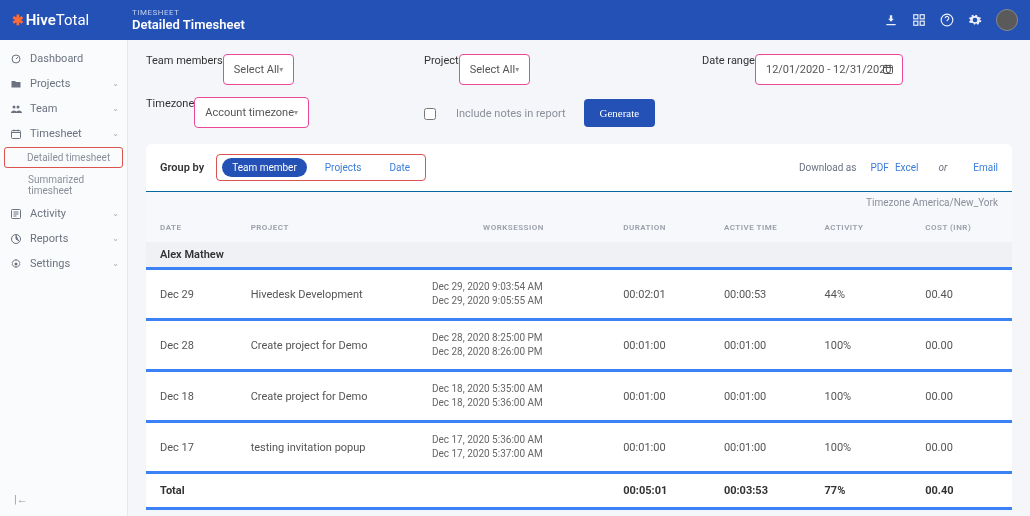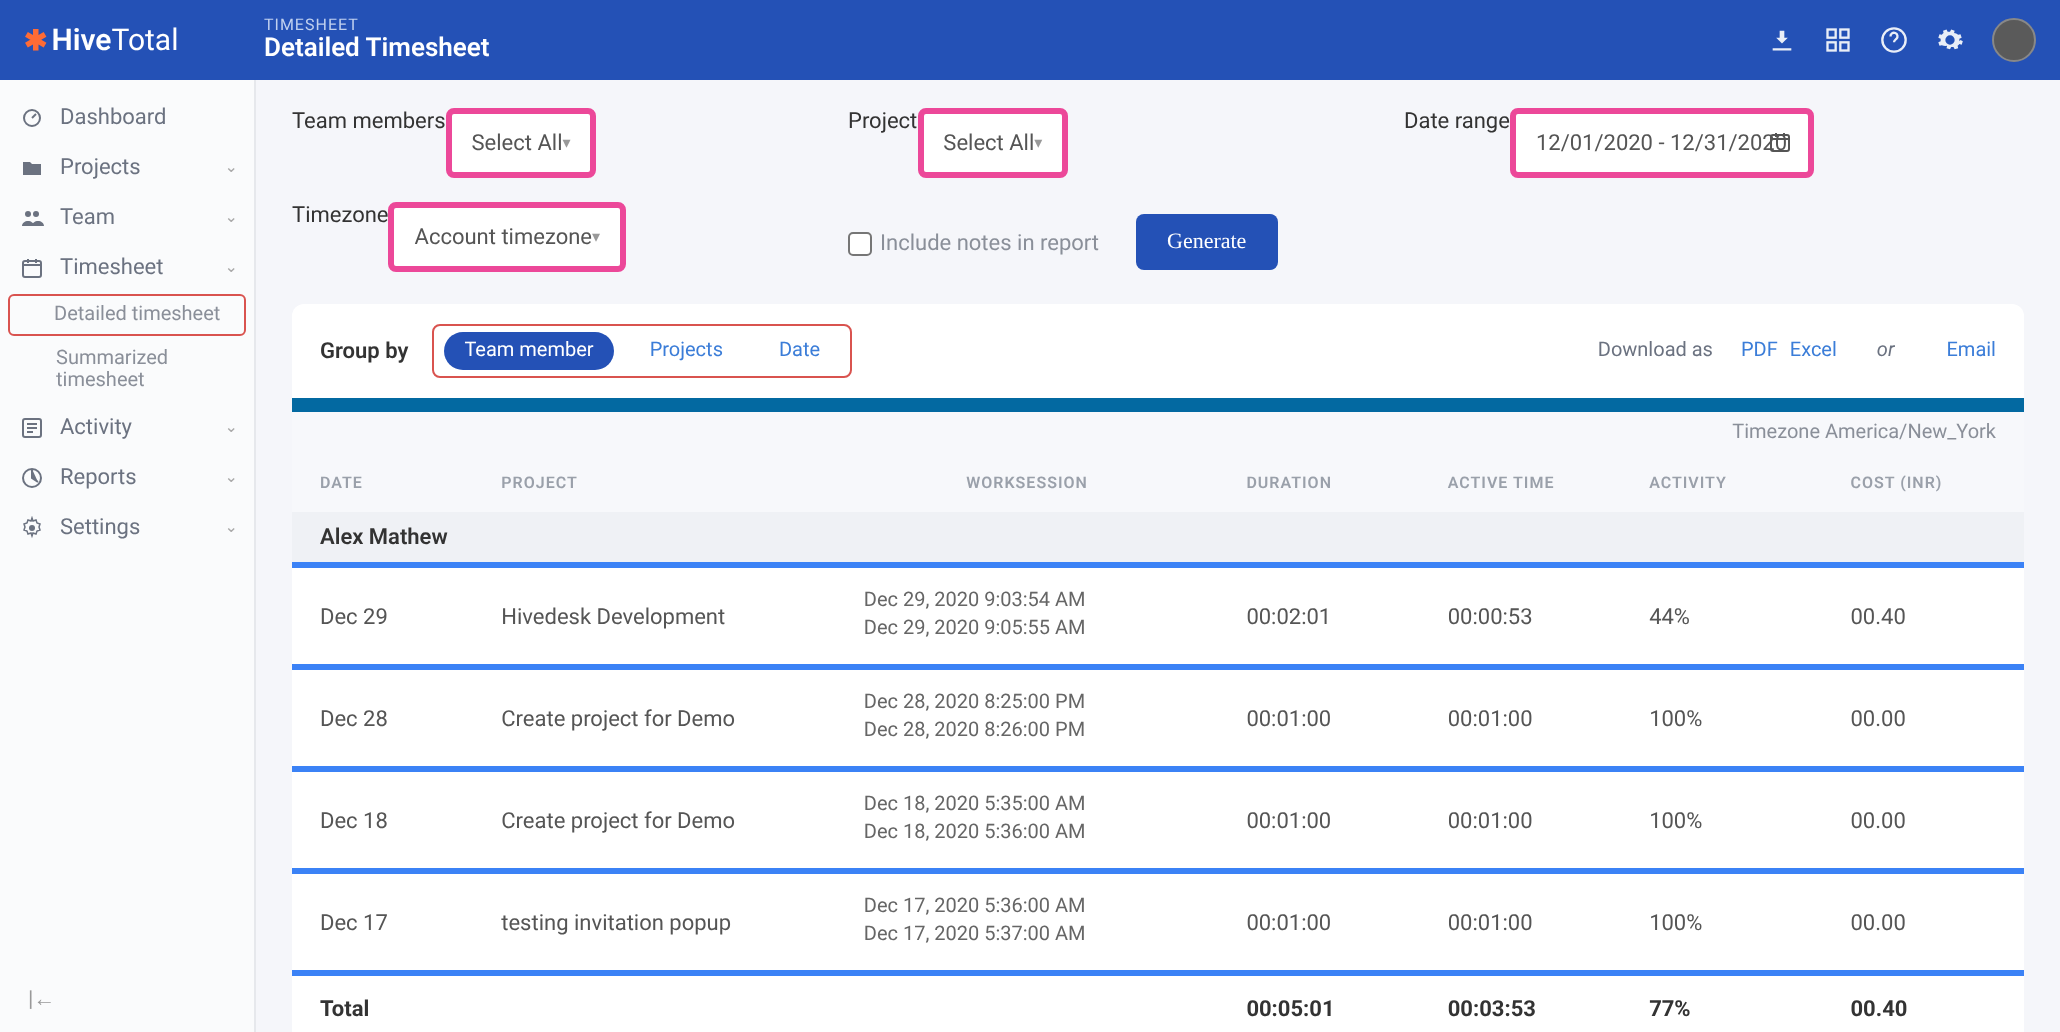--- a/index.html
+++ b/index.html
@@ -18,36 +18,36 @@
 .navitem { display: flex; align-items: center; padding: 6px 10px; color: #6b7280; font-size: 11px; cursor: pointer; position: relative; }
 .navitem svg { width: 12px; height: 12px; margin-right: 8px; }
 .navitem .chev { position: absolute; right: 8px; font-size: 8px; color: #aaa; }
 .subitem { padding: 5px 10px 5px 28px; font-size: 10px; color: #8a8f99; cursor: pointer; }
 .subitem.hl { border: 1px solid #d9534f; border-radius: 3px; margin: 1px 4px; padding: 4px 6px 4px 22px; }
 .collapse { margin-top: auto; padding: 10px 14px; color: #999; font-size: 11px; cursor: pointer; }
 .main { flex: 1; padding: 14px 18px; overflow-y: auto; }
 .filters { display: flex; gap: 18px; margin-bottom: 12px; }
 .fgrp { display: flex; flex-direction: row; }
 .fgrp label { font-size: 11px; color: #333; margin-bottom: 5px; }
-.sel { background: #fff; border: 3px solid #ec4899; border-radius: 4px; padding: 8px 10px; font-size: 11px; color: #555; display: flex; justify-content: flex-start; align-items: center; cursor: pointer; }
+.sel { background: #fff; border: 1px solid #ec4899; border-radius: 4px; padding: 8px 10px; font-size: 11px; color: #555; display: flex; justify-content: flex-start; align-items: center; cursor: pointer; }
 .sel .dd { font-size: 8px; color: #999; }
 .row2 { display: flex; gap: 18px; align-items: flex-end; margin-bottom: 16px; }
-.chk { display: flex; align-items: center; gap: 4px; color: #8a8f99; font-size: 11px; padding-bottom: 8px; }
+.chk { display: flex; align-items: center; gap: 20px; color: #8a8f99; font-size: 11px; padding-bottom: 8px; }
 .chk input { width: 12px; height: 12px; }
 .btn-gen { background: #2451b6; color: #fff; border: none; border-radius: 4px; padding: 8px 16px; font-size: 11px; cursor: pointer; margin-bottom: 1px; font-family: Liberation Serif, serif; }
 .panel { background: #fff; border-radius: 6px; }
 .phead { display: flex; align-items: center; padding: 10px 14px; }
 .gb-label { font-size: 11px; font-weight: 600; color: #333; margin-right: 12px; }
 .pills { display: flex; gap: 8px; border: 1px solid #d9534f; border-radius: 4px; padding: 3px 5px; }
 .pill { padding: 4px 10px; border-radius: 10px; font-size: 10px; cursor: pointer; }
 .pill.active { background: #2451b6; color: #fff; }
 .pill.link { color: #3b7dd8; }
 .dlwrap { margin-left: auto; display: flex; align-items: center; gap: 8px; font-size: 10px; color: #6b7280; }
 .dlwrap a { color: #3b7dd8; text-decoration: none; cursor: pointer; }
-.tzline { text-align: right; padding: 5px 14px; font-size: 10px; color: #8a8f99; background: #f7f8fb; border-top: 7px solid #0369a1; }
+.tzline { text-align: right; padding: 5px 14px; font-size: 10px; color: #8a8f99; background: #f7f8fb; border-top: 1px solid #0369a1; }
 table { width: 100%; border-collapse: collapse; }
 thead th { text-align: left; font-size: 8px; font-weight: 600; color: #9aa0aa; letter-spacing: 0.5px; padding: 10px 14px; background: #f7f8fb; text-transform: uppercase; }
 .grouprow td { background: #eff1f5; font-weight: 600; font-size: 11px; padding: 6px 14px; color: #333; }
 tbody td { padding: 10px 14px; font-size: 11px; color: #555; border-bottom: 3px solid #3b82f6; vertical-align: middle; }
 .ws { font-size: 10px; color: #666; line-height: 1.4; }
 .totrow td { font-weight: 700; color: #333; }
 .c-date { width: 90px; }
 .c-proj { width: 180px; }
 .c-ws { width: 190px; text-align: center; }
 .c-num { width: 100px; }

